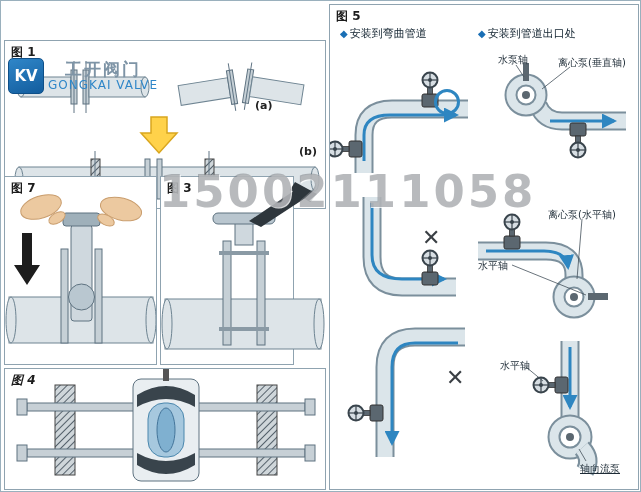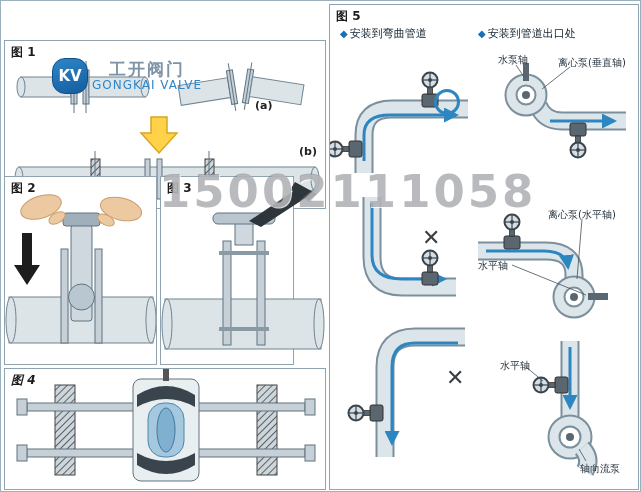--- a/index.html
+++ b/index.html
@@ -17,24 +17,23 @@
   .sec .diamond{color:#1a6fb5;margin-right:2px;font-size:10px;}
   .ok-mark{position:absolute;width:20px;height:20px;border:3px solid #2e86c1;border-radius:50%;z-index:4;}
   .bad-mark{position:absolute;font-size:22px;font-weight:bold;color:#3a3f44;z-index:4;line-height:1;}
   .watermark{
     position:absolute;left:158px;top:164px;z-index:9;pointer-events:none;
     font-size:45px;font-weight:bold;letter-spacing:3px;color:rgba(125,130,135,.55);
     text-shadow:1px 1px 0 rgba(255,255,255,.8);
   }
   .logo{position:absolute;left:7px;top:57px;display:flex;align-items:center;gap:4px;z-index:5;}
   .logo-mark{
-    width:34px;height:34px;border-radius:13px;color:#fff;font-weight:bold;font-size:15px;
+    width:34px;height:34px;border-radius:5px;color:#fff;font-weight:bold;font-size:15px;
     background:linear-gradient(160deg,#2f86c8,#135d9e);display:flex;align-items:center;justify-content:center;
     border:1px solid #0e4f88;
-    margin-left:44px;
   }
   .logo-text{display:flex;flex-direction:column;line-height:1.05;align-items:center;}
   .brand-cn{font-size:17px;font-weight:bold;color:#7e94a6;letter-spacing:2px;}
   .brand-en{font-size:12px;color:#2f86c8;letter-spacing:1px;}
   
   .pipe{fill:#dde4e8;stroke:#6e8492;stroke-width:1;}
   .flange{fill:#c6d0d6;stroke:#5e7280;stroke-width:1;}
   .vbody{fill:#cfd8de;stroke:#5e7280;stroke-width:1;}
   .thin{stroke:#607484;stroke-width:1;}
   .pO{fill:none;stroke:#7b8f9c;stroke-width:19;stroke-linejoin:round;}
@@ -103,21 +102,21 @@
 
   <div class="logo">
     <div class="logo-mark">KV</div>
     <div class="logo-text">
       <span class="brand-cn">工开阀门</span>
       <span class="brand-en">GONGKAI VALVE</span>
     </div>
   </div>
 
   <div class="panel" style="left:3px;top:175px;width:153px;height:189px;">
-    <span class="fig-title">图 2</span>
+    <span class="fig-title">图 7</span>
     <svg width="151" height="187" viewBox="0 0 151 187">
       <rect x="4" y="120" width="144" height="46" class="pipe"></rect>
       <ellipse cx="6" cy="143" rx="5" ry="23" class="pipe"></ellipse>
       <ellipse cx="146" cy="143" rx="5" ry="23" class="pipe"></ellipse>
       <rect x="56" y="72" width="7" height="94" class="flange"></rect>
       <rect x="90" y="72" width="7" height="94" class="flange"></rect>
       <g>
         <rect x="66" y="48" width="21" height="96" rx="3" class="vbody"></rect>
         <circle cx="76.5" cy="120" r="13" fill="#b9c7d0" stroke="#5e7280"></circle>
         <rect x="58" y="36" width="37" height="13" rx="3" fill="#9fb0ba" stroke="#5e7280"></rect>
@@ -189,21 +188,21 @@
     </span>
     <span class="sec" style="left:148px;top:21px;">
       <span class="diamond">◆</span><span>安装到管道出口处</span>
     </span>
 
     <span class="lbl" style="left:168px;top:48px;">水泵轴</span>
     <span class="lbl" style="left:228px;top:51px;">离心泵(垂直轴)</span>
     <span class="lbl" style="left:218px;top:203px;">离心泵(水平轴)</span>
     <span class="lbl" style="left:148px;top:254px;">水平轴</span>
     <span class="lbl" style="left:170px;top:354px;">水平轴</span>
-    <span class="lbl" style="left:250px;top:457px;">轴向流泵</span>
+    <span class="lbl" style="left:250px;top:457px;text-decoration:underline;">轴向流泵</span>
 
     <div class="ok-mark" style="left:104px;top:84px;"></div>
     <div class="bad-mark" style="left:92px;top:222px;">✕</div>
     <div class="bad-mark" style="left:116px;top:362px;">✕</div>
 
     <svg width="308" height="484" viewBox="0 0 308 484">
       <defs>
         <marker id="arr" viewBox="0 0 10 10" refX="8" refY="5" markerWidth="5" markerHeight="5" orient="auto-start-reverse">
           <path d="M0,0 L10,5 L0,10 z" fill="#2e86c1"></path>
         </marker>

